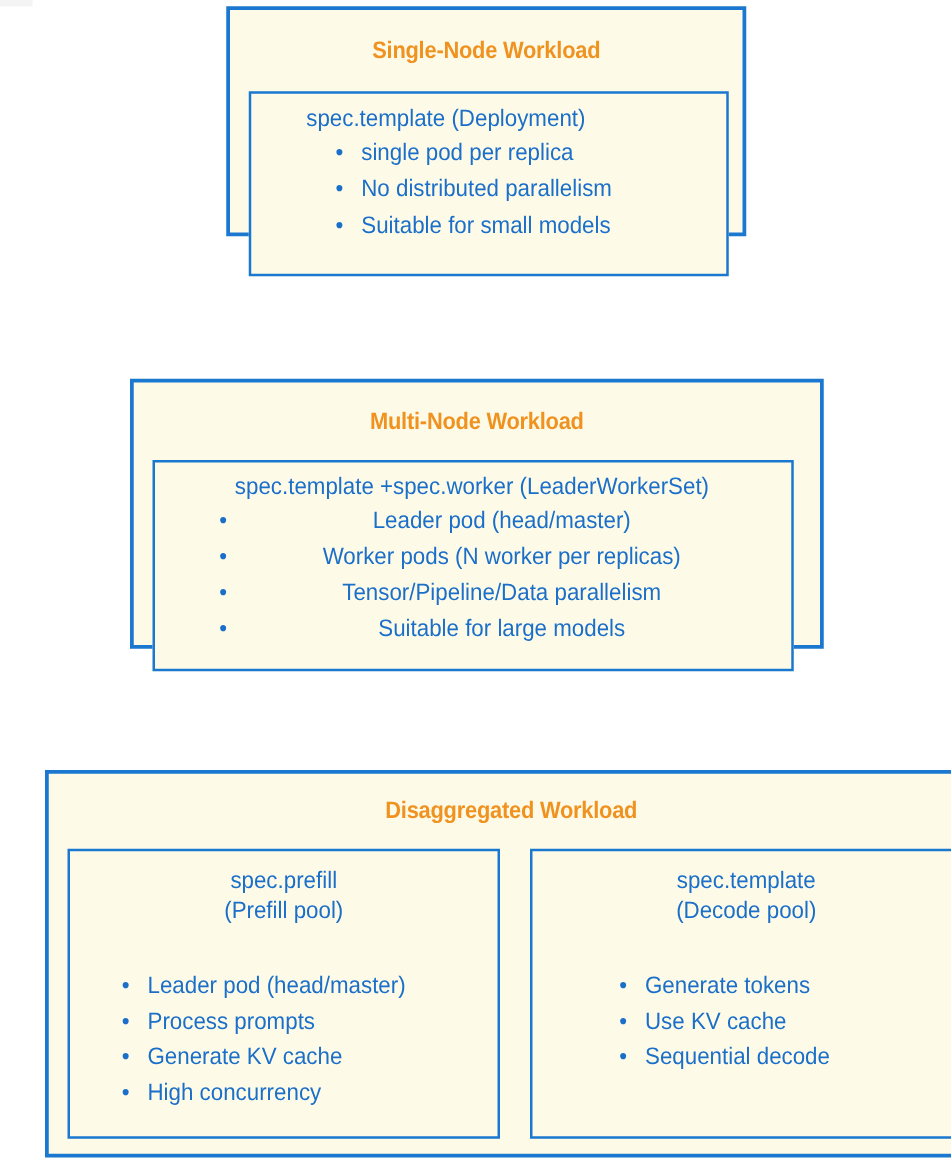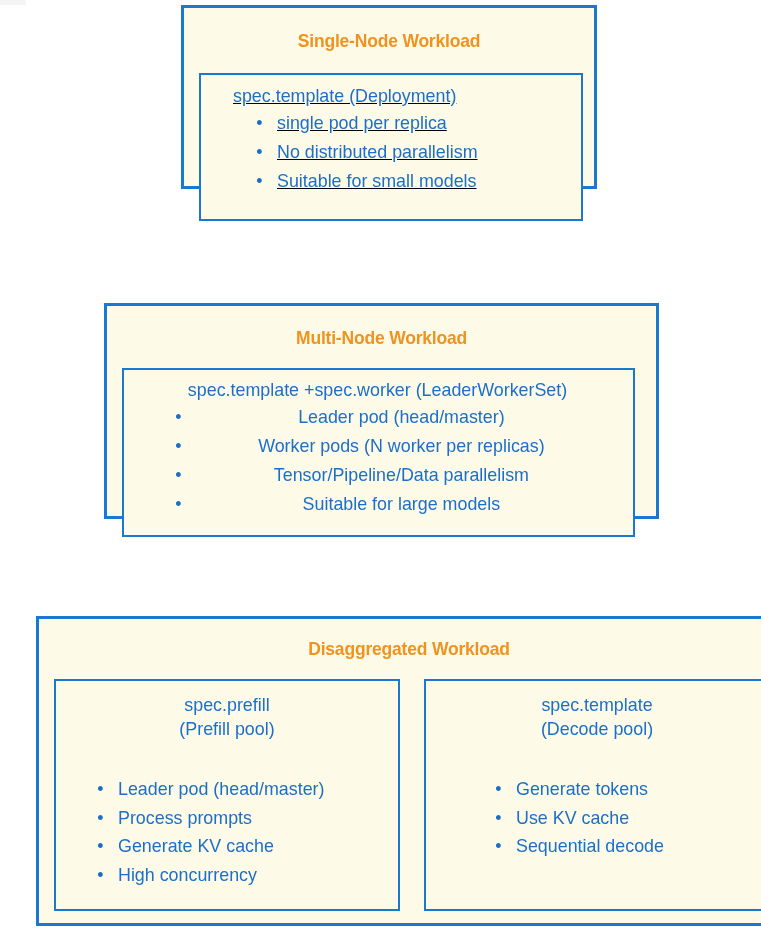--- a/index.html
+++ b/index.html
@@ -97,22 +97,21 @@
   
   #card-single {
     left: 167px; top: 5px;
     width: 416px; height: 184px; margin-left: 14px;
   }
   #card-single .card-title { margin-top: 22px; }
   #panel-single {
     position: absolute;
     left: 15px; top: 65px;
     width: 384px; height: 148px;
-    padding: 9px 0 0 0;
-    text-decoration: underline;
+    padding: 9px 0 0 12px;
   }
   #panel-single .spec-head { margin-left: 32px; }
   #panel-single ul.bullets { margin-left: 76px; margin-top: 1px; }
 
   
   #card-multi {
     left: 104px; top: 303px;
     width: 555px; height: 216px;
   }
   #card-multi .card-title { margin-top: 21px; }

